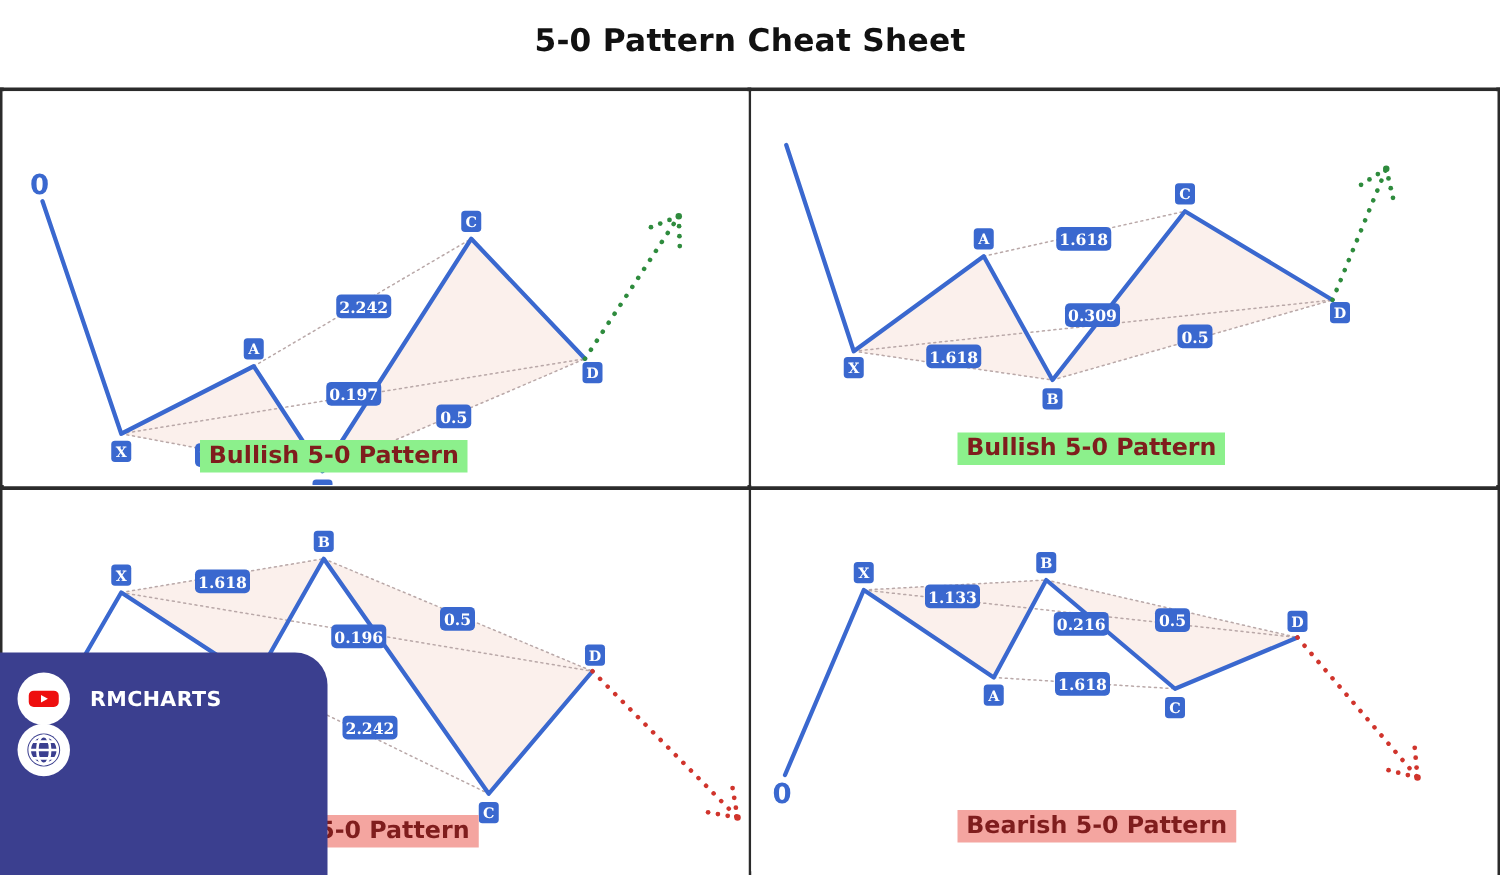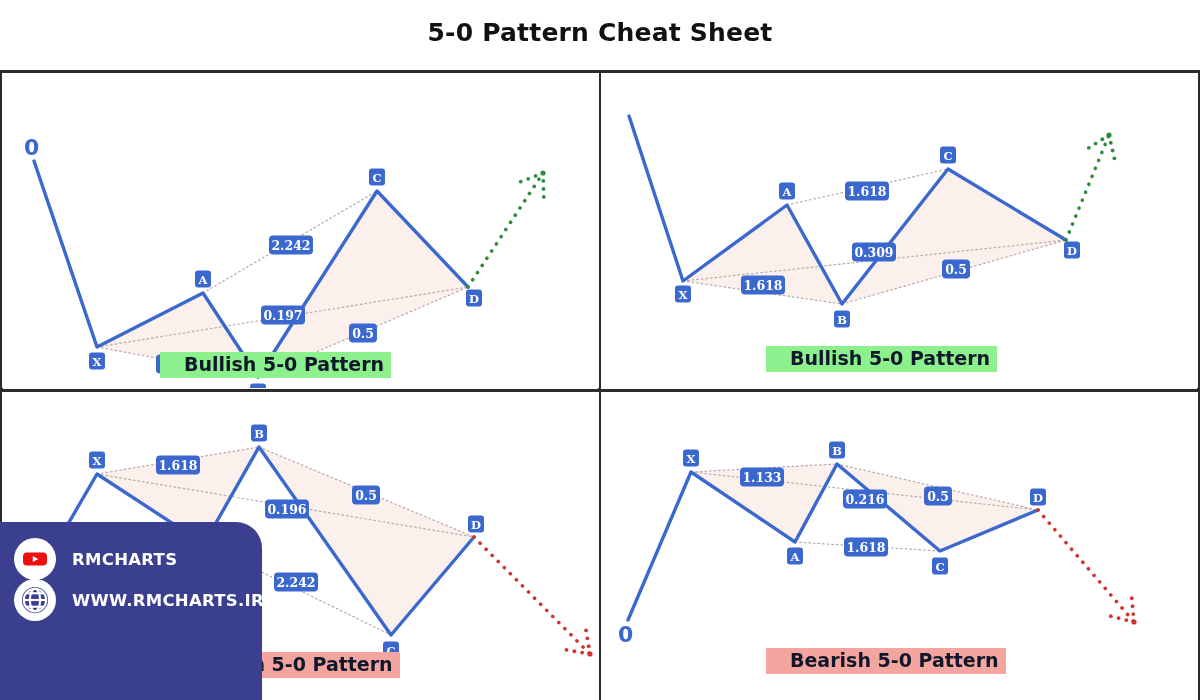--- a/index.html
+++ b/index.html
@@ -48,22 +48,22 @@
   .cell svg { display: block; }
 
   
   .gline { position: absolute; background: #2b2b2b; }
 
   
   .pattern-label {
     position: absolute;
     font-size: 19px;
     font-weight: bold;
-    color: #0f172a;
-    padding: 1px 7px 3px 24px;
+    color: #7f1d1d;
+    padding: 1px 7px 3px 7px;
     white-space: nowrap;
     font-family: "DejaVu Sans", "Liberation Sans", sans-serif;
   }
   .lab-bull { background: #8cf08c; }
   .lab-bear { background: #f4a5a0; }
 
   
   #watermark {
     position: absolute;
     left: 0;
@@ -367,21 +367,20 @@
             <circle cx="12" cy="12" r="10.5" fill="#3b3f8f"></circle>
             <g stroke="#ffffff" stroke-width="1.7" fill="none">
               <circle cx="12" cy="12" r="9"></circle>
               <ellipse cx="12" cy="12" rx="4.1" ry="9"></ellipse>
               <line x1="3" y1="12" x2="21" y2="12"></line>
               <line x1="4.6" y1="6.6" x2="19.4" y2="6.6"></line>
               <line x1="4.6" y1="17.4" x2="19.4" y2="17.4"></line>
             </g>
           </svg>
       </span>
-      <span class="wm-txt">WWW.RMCHARTS.IR</span>
     </div>
   </div>
 
 <div class="pattern-label lab-bull" style="left: 160px; top: 352px;">Bullish 5-0 Pattern</div>
     <div class="pattern-label lab-bull" style="left: 766px; top: 346px;">Bullish 5-0 Pattern</div>
     <div class="pattern-label lab-bear" style="left: 160px; top: 652px;">Bearish 5-0 Pattern</div>
     <div class="pattern-label lab-bear" style="left: 766px; top: 648px;">Bearish 5-0 Pattern</div>
   </div>
 
 </body></html>

